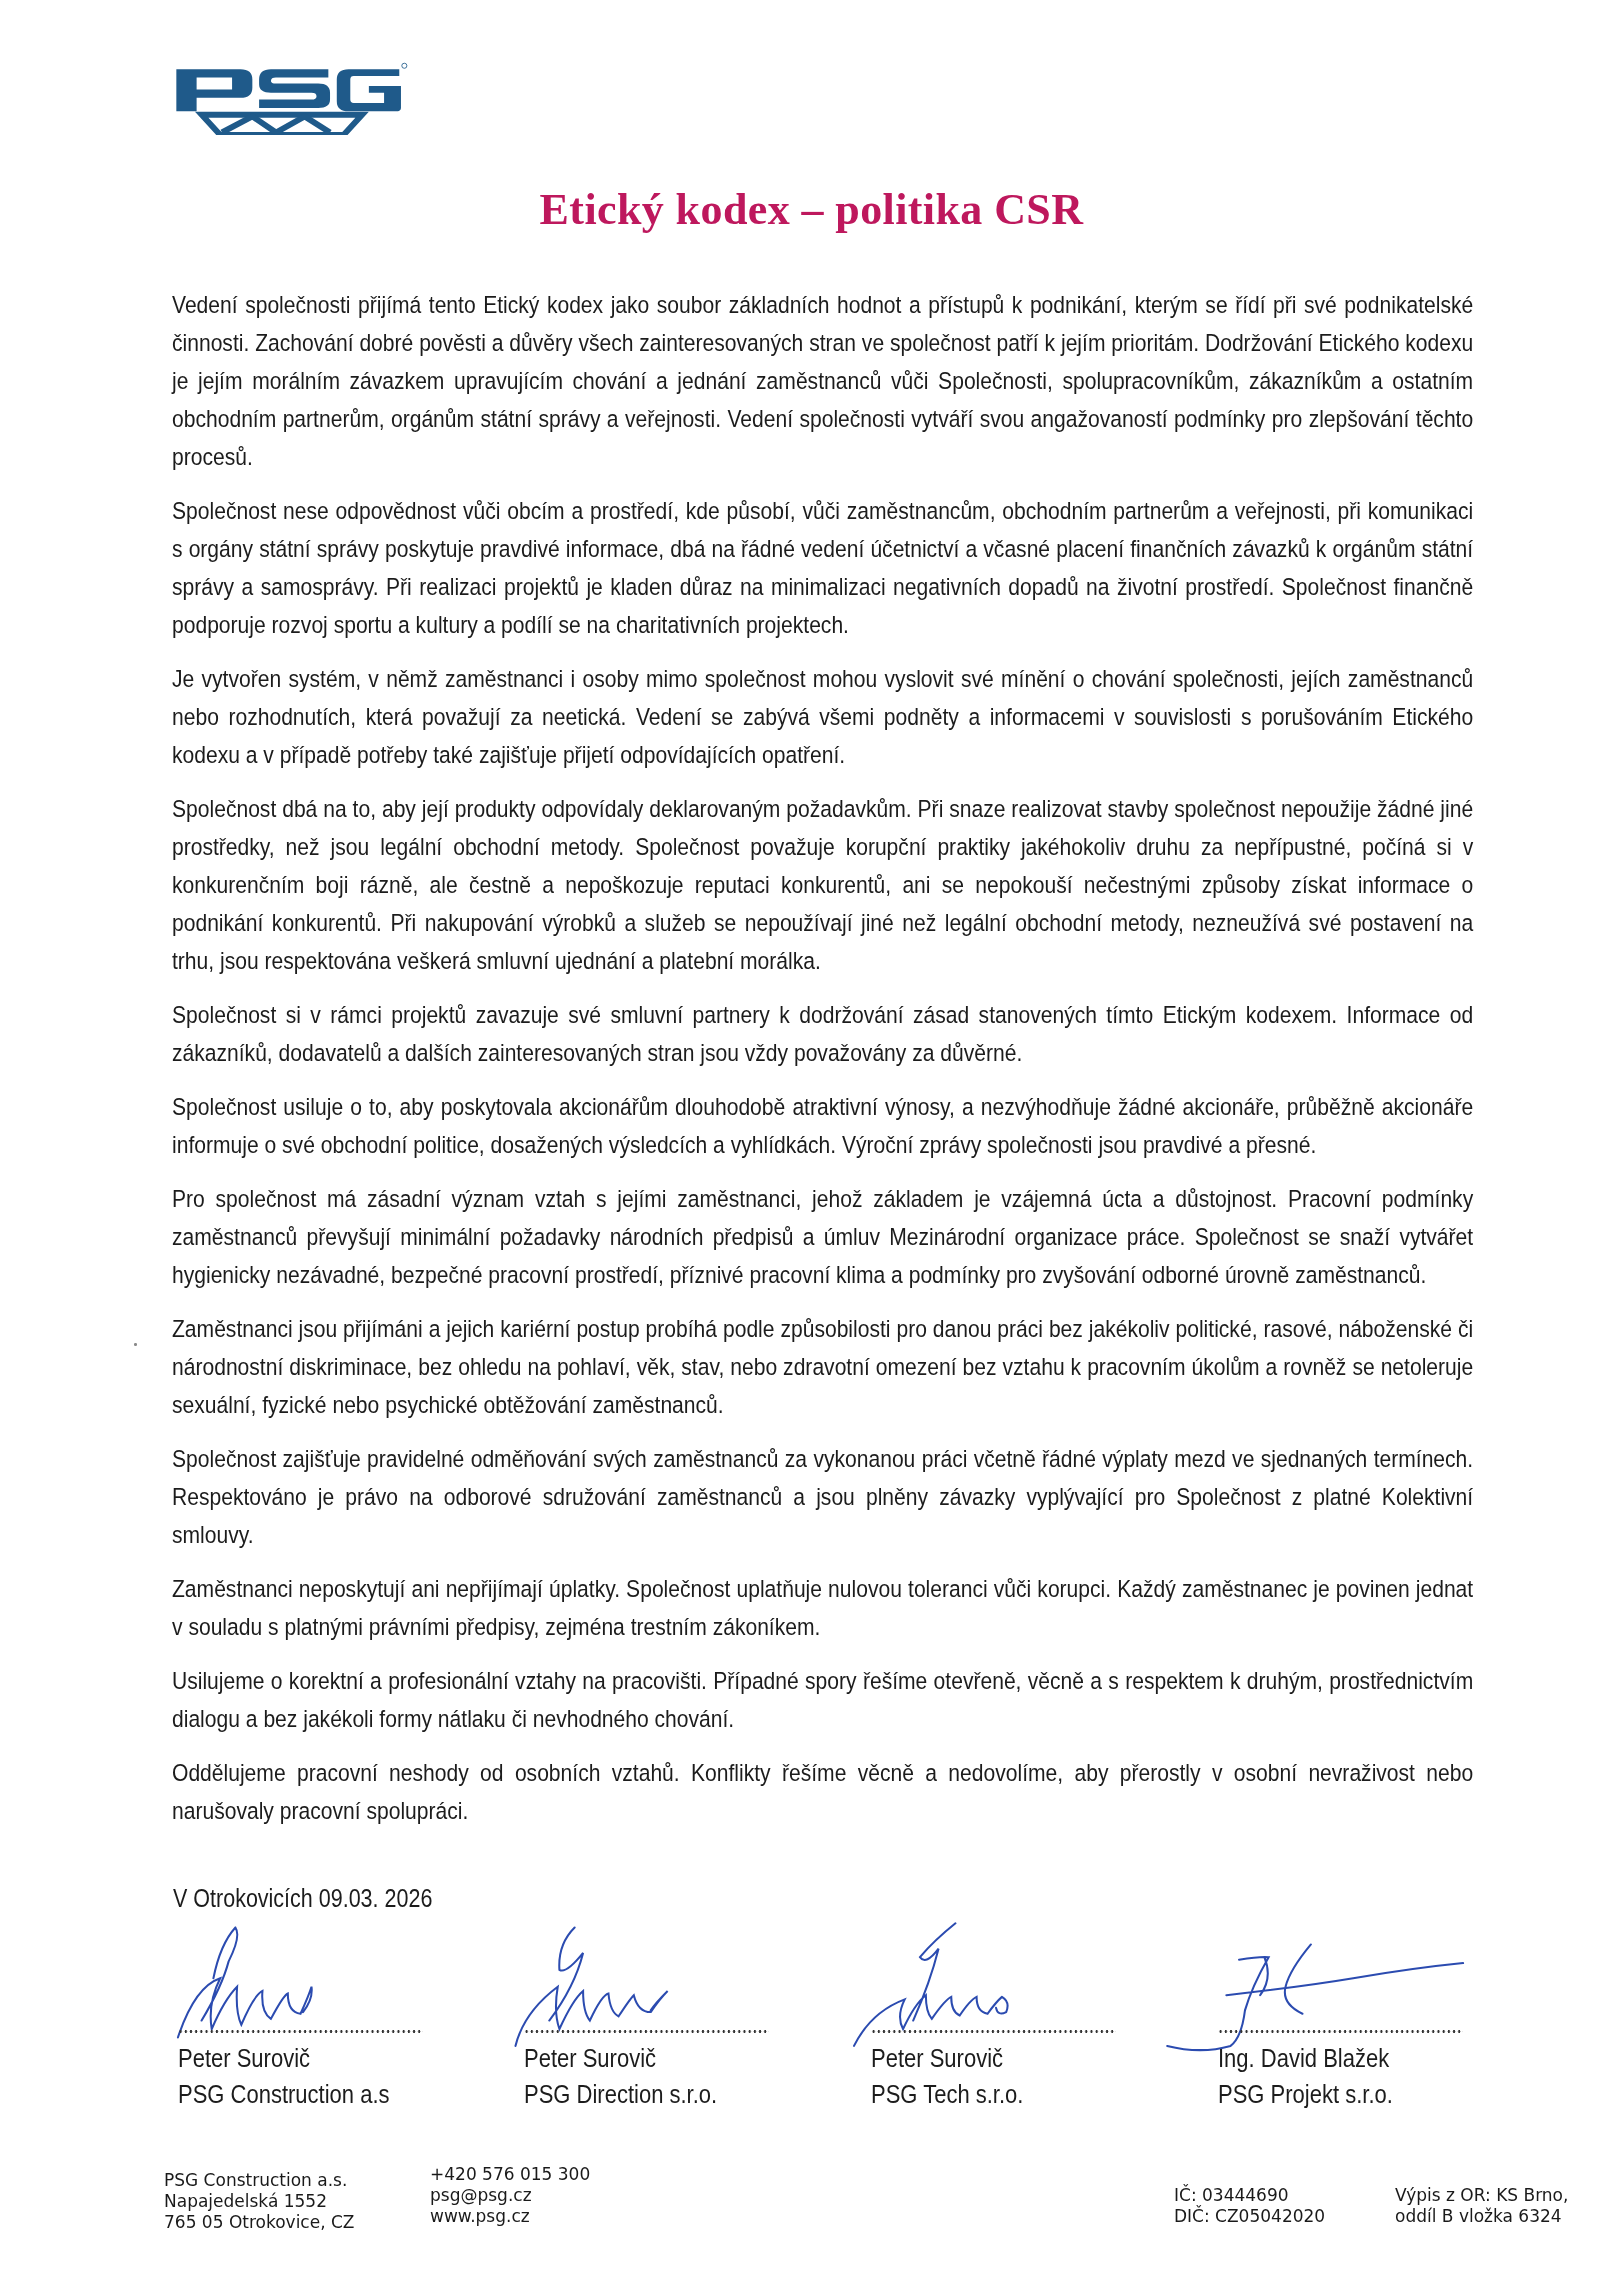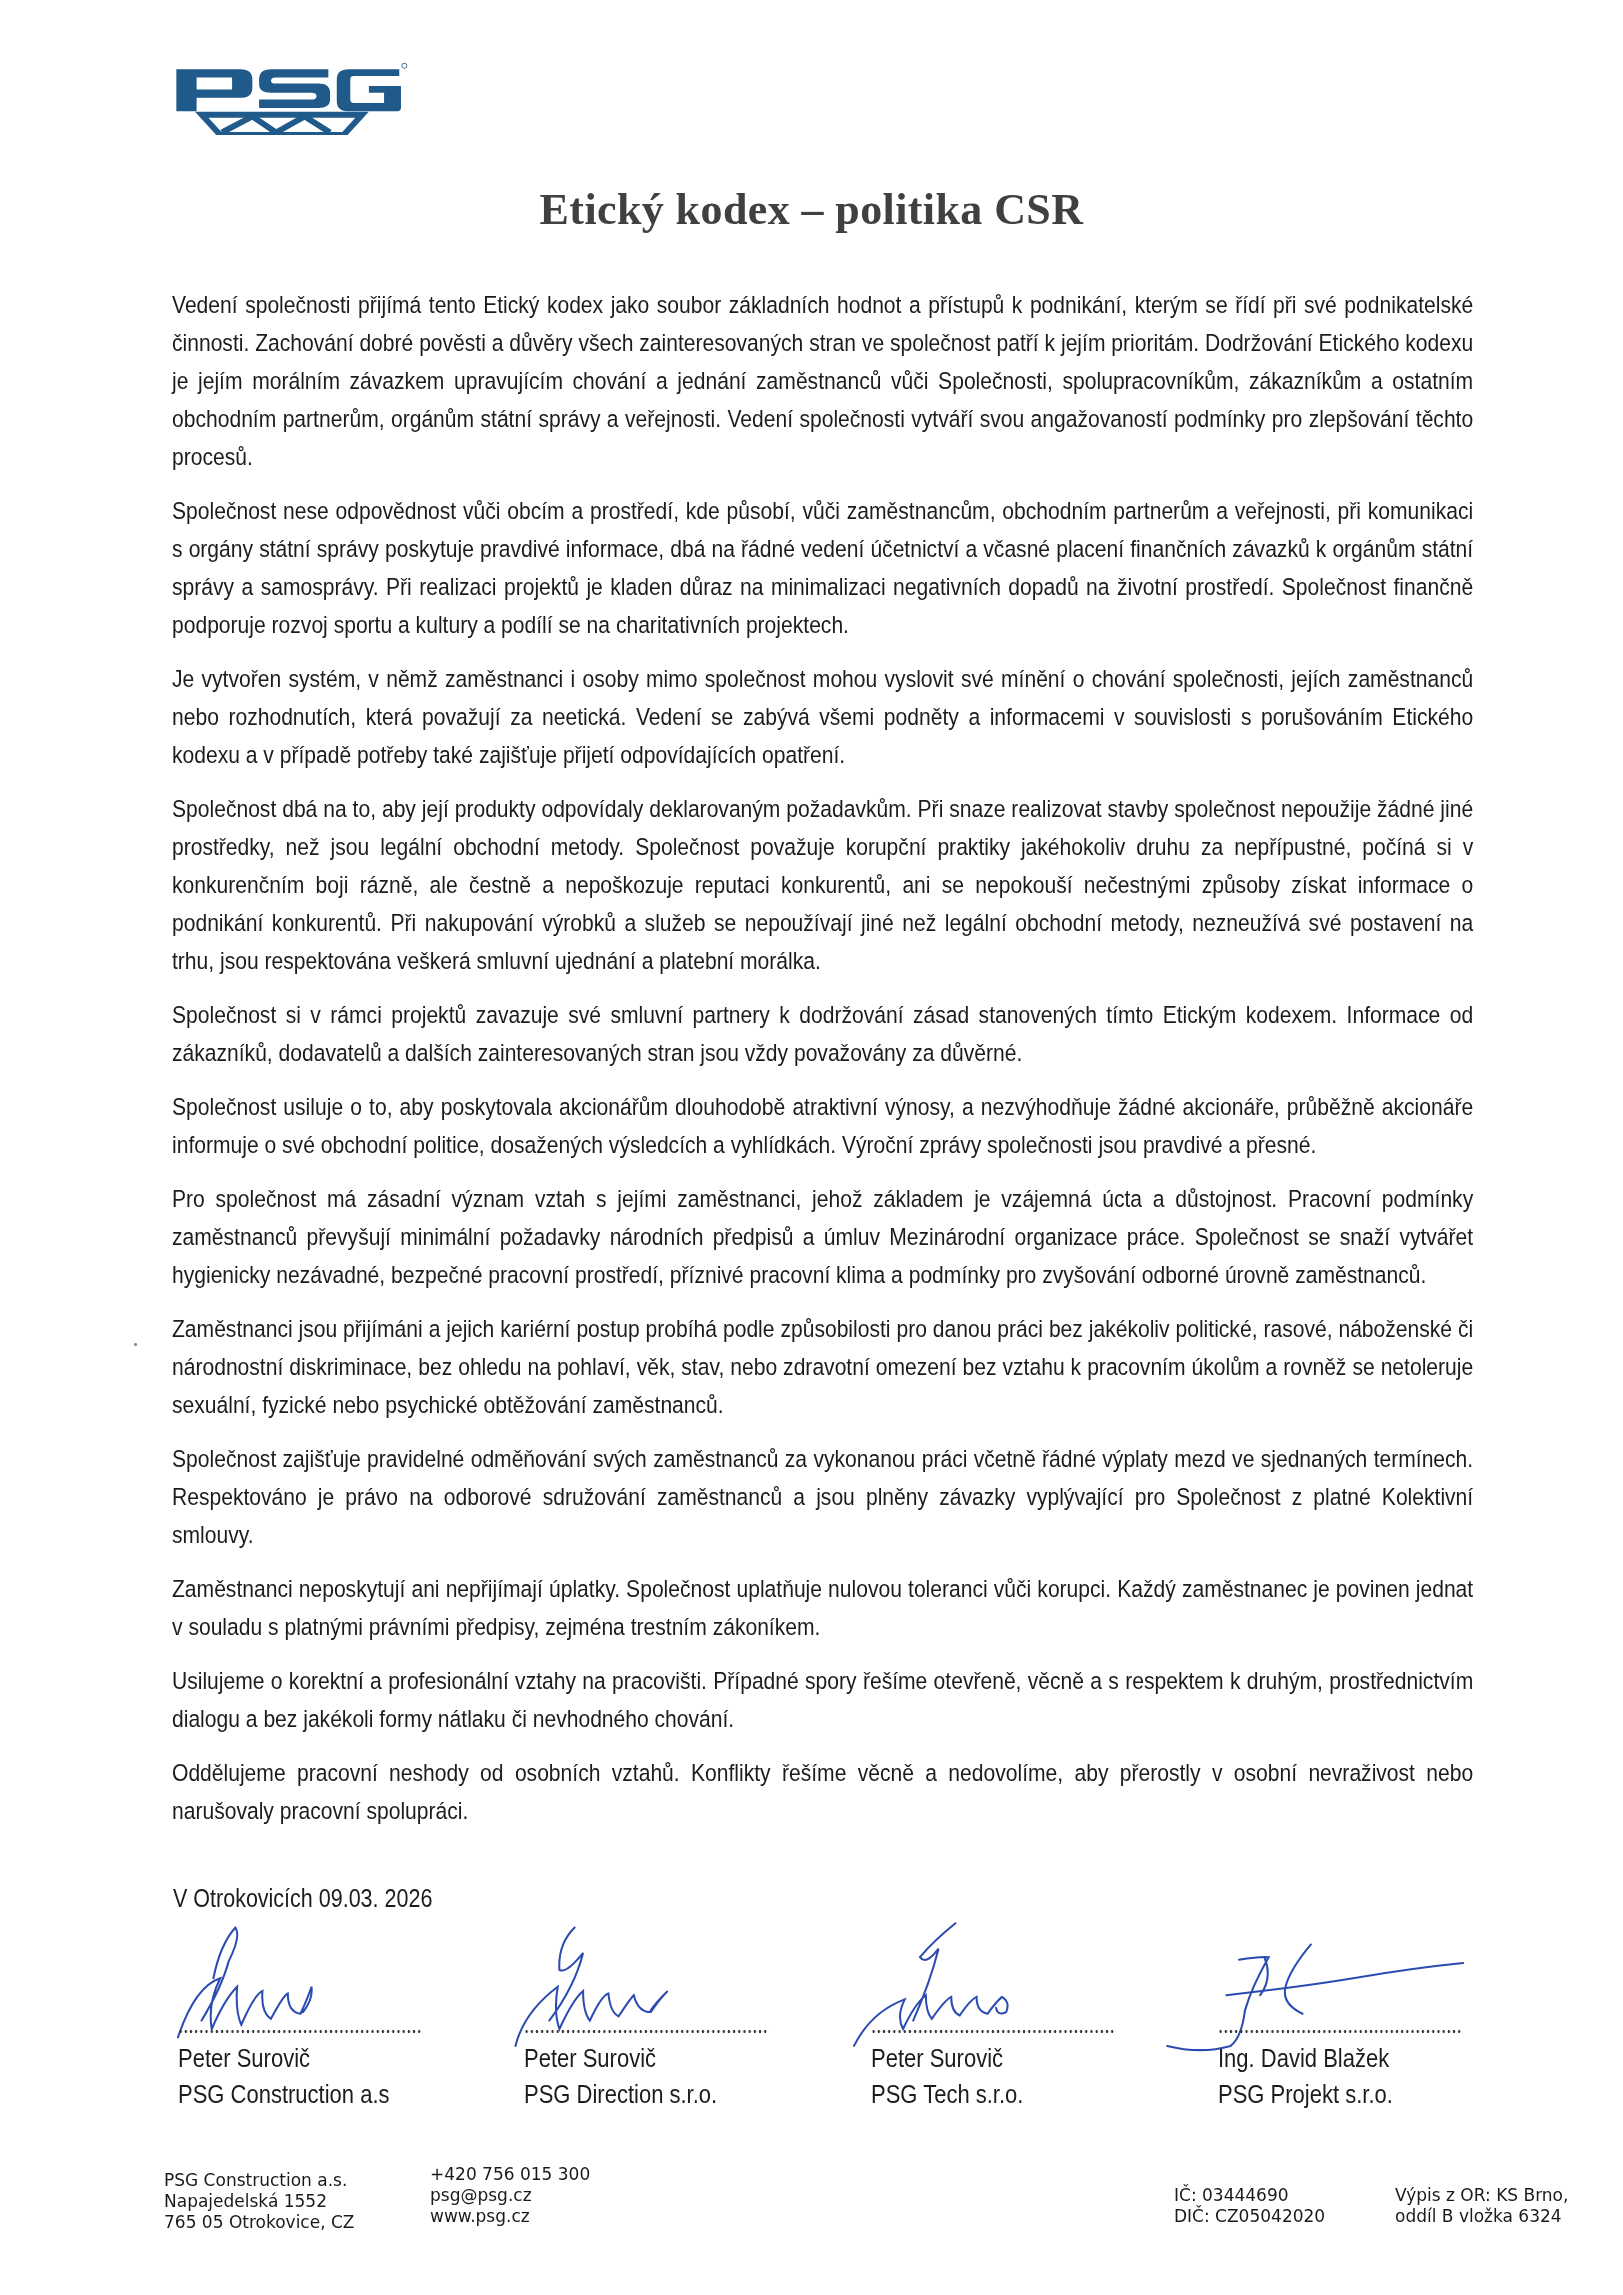--- a/index.html
+++ b/index.html
@@ -1,21 +1,21 @@
 <!DOCTYPE html>
 <html style="font-size:13.5px"><head>
 <meta charset="utf-8">
 <style>
   html, body { margin: 0; padding: 0; background: #ffffff; }
   body { width: 1623px; height: 2295px; position: relative; overflow: hidden; color: #1a1a1a; }
   .logo { position: absolute; left: 171px; top: 59px; width: 237px; height: 76px; }
   .title {
     position: absolute; left: 0; top: 184px; width: 1623px; text-align: center;
     font-family: "Liberation Serif", "DejaVu Serif", serif; font-weight: bold;
-    font-size: 44px; letter-spacing: 0.4px; color: #404040;
+    font-size: 44px; letter-spacing: 0.4px; color: #be185d;
   }
   .body-text {
     position: absolute; left: 172px; top: 286px; width: 1302px;
     font-family: "Liberation Sans", "DejaVu Sans", sans-serif;
     font-size: 24.5px; line-height: 38px; color: #1c1c1c;
     transform: scaleX(0.86); transform-origin: left top;
   }
   .body-text-inner { width: 1513px; }
   .para { margin: 0 0 16px 0; text-align: justify; }
   .para:last-child { margin-bottom: 0; }
@@ -124,21 +124,21 @@
   <div class="sig-name">Ing. David Blažek</div>
   <div class="sig-company">PSG Projekt s.r.o.</div>
 </div>
 
 <div class="footer" style="left:164px;">
   <div>PSG Construction a.s.</div>
   <div>Napajedelská 1552</div>
   <div>765 05 Otrokovice, CZ</div>
 </div>
 <div class="footer" style="left:430px; top:2164px;">
-  <div>+420 756 015 300</div>
+  <div>+420 576 015 300</div>
   <div>psg@psg.cz</div>
   <div>www.psg.cz</div>
 </div>
 <div class="footer" style="left:1174px; top:2185px;">
   <div>IČ: 03444690</div>
   <div>DIČ: CZ05042020</div>
 </div>
 <div class="footer" style="left:1371px; top:2185px;margin-left:24px;">
   <div>Výpis z OR: KS Brno,</div>
   <div>oddíl B vložka 6324</div>

